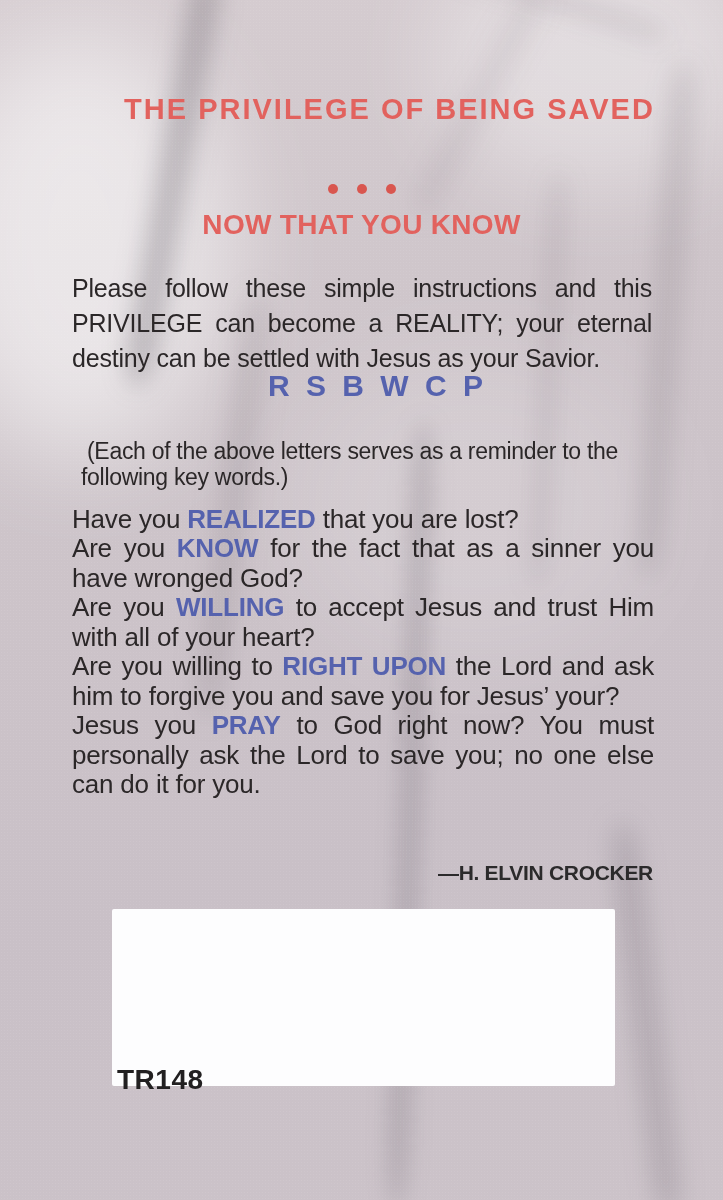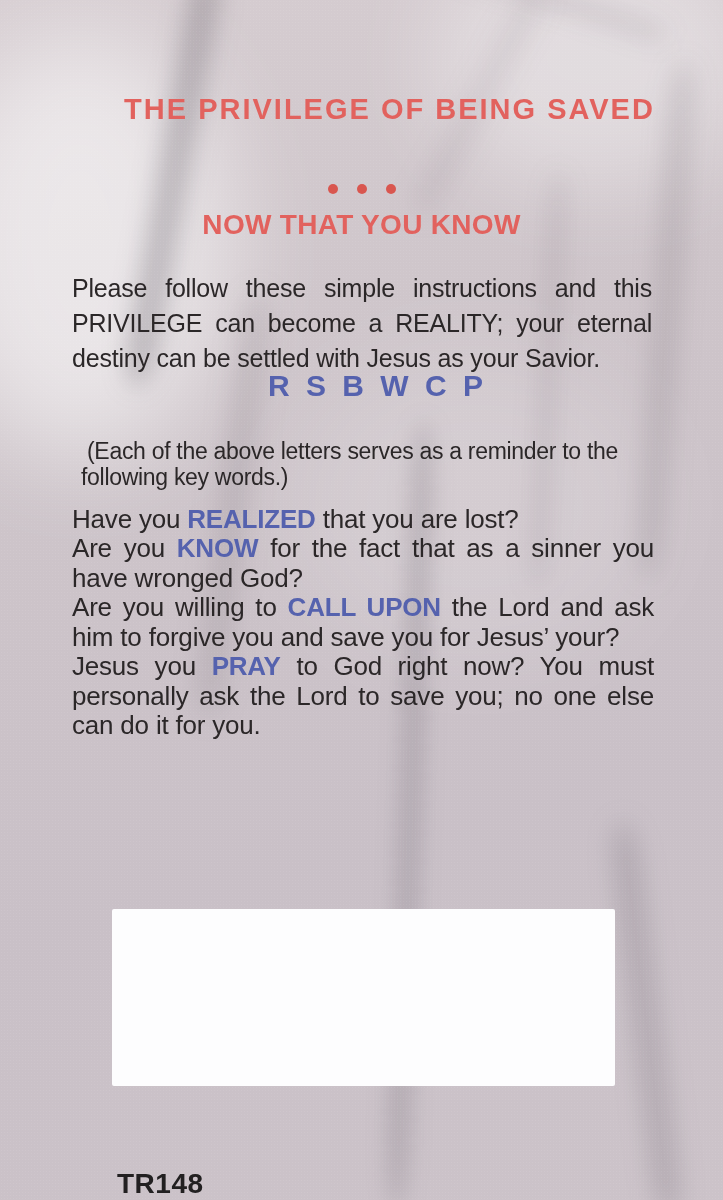--- a/index.html
+++ b/index.html
@@ -112,21 +112,21 @@
     letter-spacing: -0.3px;
     color: #2b2a2b;
   }
   .stamp-box {
     position: absolute; left: 112px; top: 909px;
     width: 503px; height: 177px;
     background: #fdfdfe;
     border-radius: 2px;
   }
   .tract-code {
-    position: absolute; left: 117px; top: 1168px;
+    position: absolute; left: 117px; top: 1064px;
     font-size: 28px;
     font-weight: 700;
     letter-spacing: .5px;
     color: #222021;
   }
 </style>
 </head>
 <body>
 
 <div class="page">
@@ -159,23 +159,25 @@
 
     <p class="intro">Please follow these simple instructions and this PRIVILEGE can become a REALITY; your eternal destiny can be settled with Jesus as your Savior.</p>
 
     <div class="acronym">R S B W C P</div>
 
     <p class="note">(Each of the above letters serves as a reminder to the following key words.)</p>
 
     <div class="questions">
       <p><span>Have you </span><span class="kw">REALIZED</span><span> that you are lost?</span></p>
       <p><span>Are you </span><span class="kw">KNOW</span><span> for the fact that as a sinner you have wronged God?</span></p>
-      <p><span>Are you willing to </span><span class="kw">CALL UPON</span><span> the Lord and ask him to forgive you and save you for Jesus’ your?</span></p>
+      <p><span>Are you </span><span class="kw">WILLING</span><span> to accept Jesus and trust Him with all of your heart?</span></p>
+      <p><span>Are you willing to </span><span class="kw">RIGHT UPON</span><span> the Lord and ask him to forgive you and save you for Jesus’ your?</span></p>
       <p><span>Jesus you </span><span class="kw">PRAY</span><span> to God right now? You must personally ask the Lord to save you; no one else can do it for you.</span></p>
     </div>
 
+    <div class="signature">—H. ELVIN CROCKER</div>
 
     <div class="stamp-box"></div>
 
     <div class="tract-code">TR148</div>
   </div>
 
 </div>
 
 </body></html>

